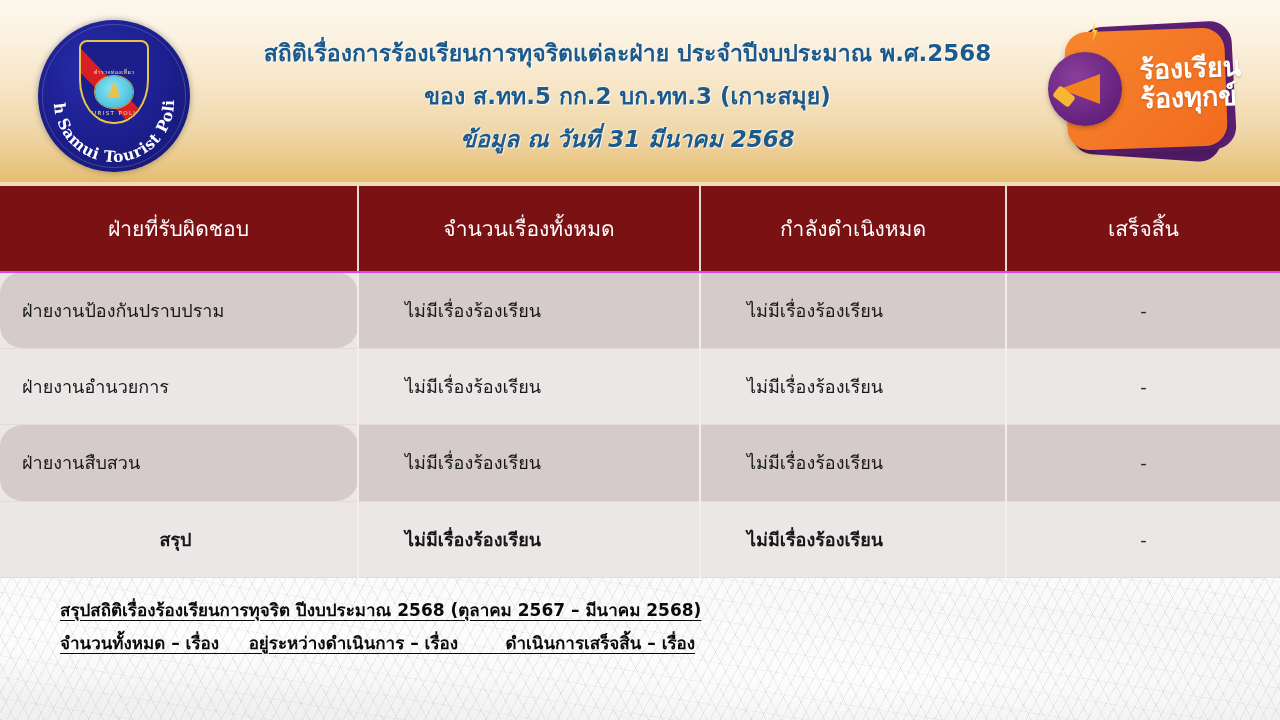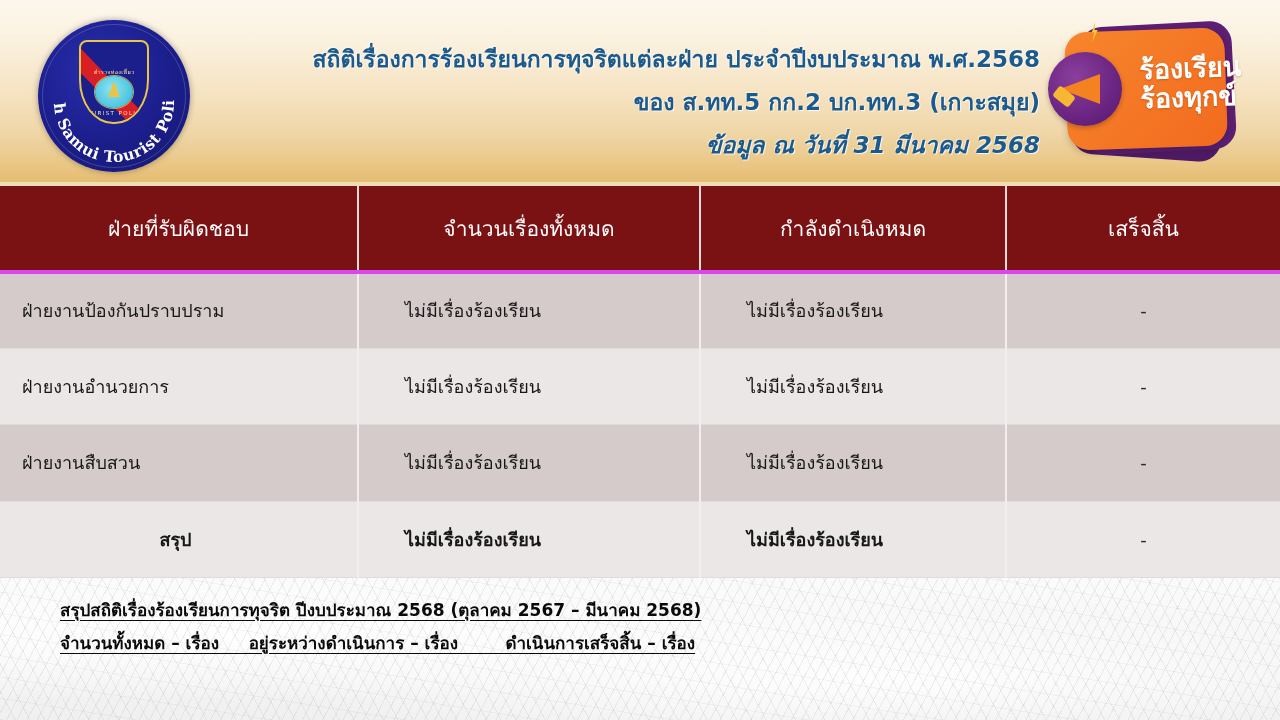--- a/index.html
+++ b/index.html
@@ -169,22 +169,22 @@
     font-weight:bold;
     font-size:27px;
     line-height:1.07;
     text-align:left;
     text-shadow:0 1px 2px rgba(120,50,0,.35);
     white-space:nowrap;
   }
 
   
   .titles{
-    position:absolute; left:215px; right:240px; top:48px;
-    text-align:right;
+    position:absolute; left:215px; right:240px; top:42px;
+    text-align:center;
   }
   .titles .tline{
     color:#1d5a8c;
     font-weight:bold;
     font-size:23px;
     line-height:1.0;
     margin-bottom:20px;
     text-shadow:1px 1px 1px rgba(255,255,255,.85),
                 -1px -1px 1px rgba(255,255,255,.5);
     white-space:nowrap;
@@ -211,40 +211,40 @@
 
   thead th{
     background:#7a1113;
     color:#ffffff;
     font-size:21px;
     font-weight:normal;
     height:86px;
     text-align:center;
     vertical-align:middle;
     border-right:2px solid #e8d9d9;
-    border-bottom:4px solid #d946ef;
+    border-bottom:2px solid #d946ef;
   }
   thead th:last-child{ border-right:none;margin-top:48px; }
   thead th:first-child{ border-left:none; }
 
   tbody td{
     font-size:18px;
     color:#171717;
     height:76px;
     vertical-align:middle;
     border-right:2px solid #f3eded;
     border-bottom:1px solid #e3dada;
     padding:0 22px;
   }
   tbody td:last-child{ border-right:none; }
 
   tbody tr.odd td{ background:#d4cbca; }
   tbody tr.even td{ background:#ece7e7; }
 
-  td.col-name{ text-align:left; }
+  td.col-name{ text-align:left;border-radius:22px; }
   td.col-mid { text-align:left; padding-left:46px; }
   td.col-last{ text-align:center; color:#2a2a2a; }
 
   tr.summary td{ font-weight:bold; }
   tr.summary td.col-name{ text-align:center; padding-left:16px; }
   tr.summary td.col-last{ font-weight:normal; }
 
   
   .footer{
     flex:1 1 auto;

